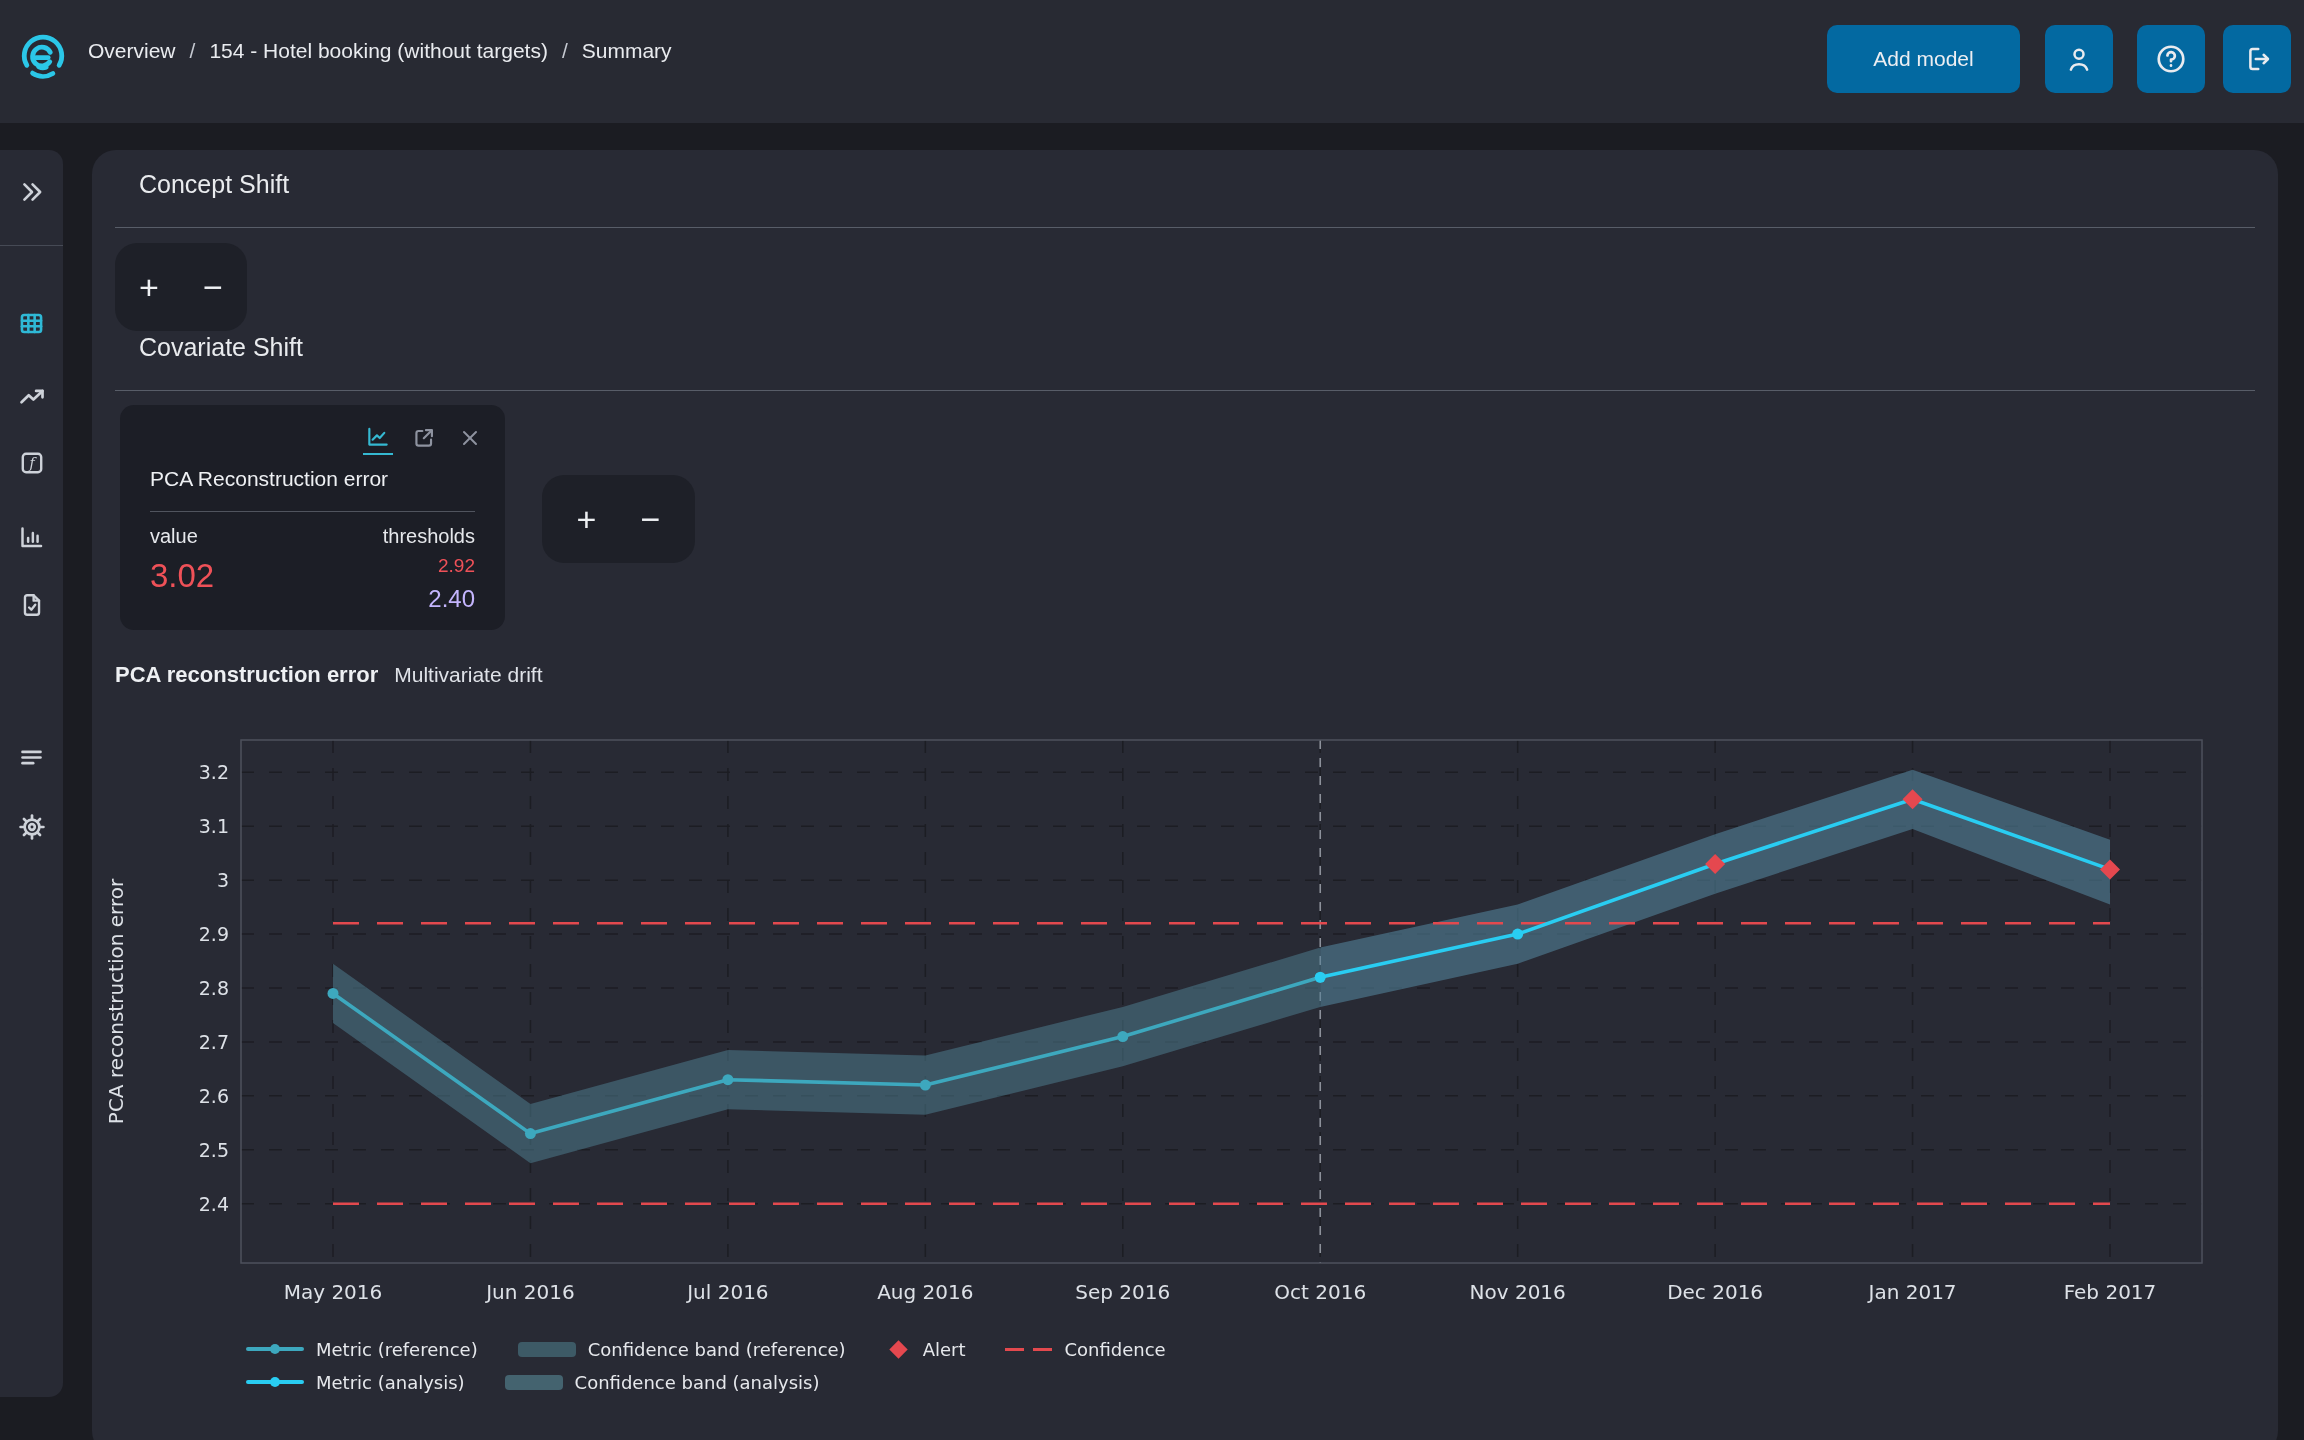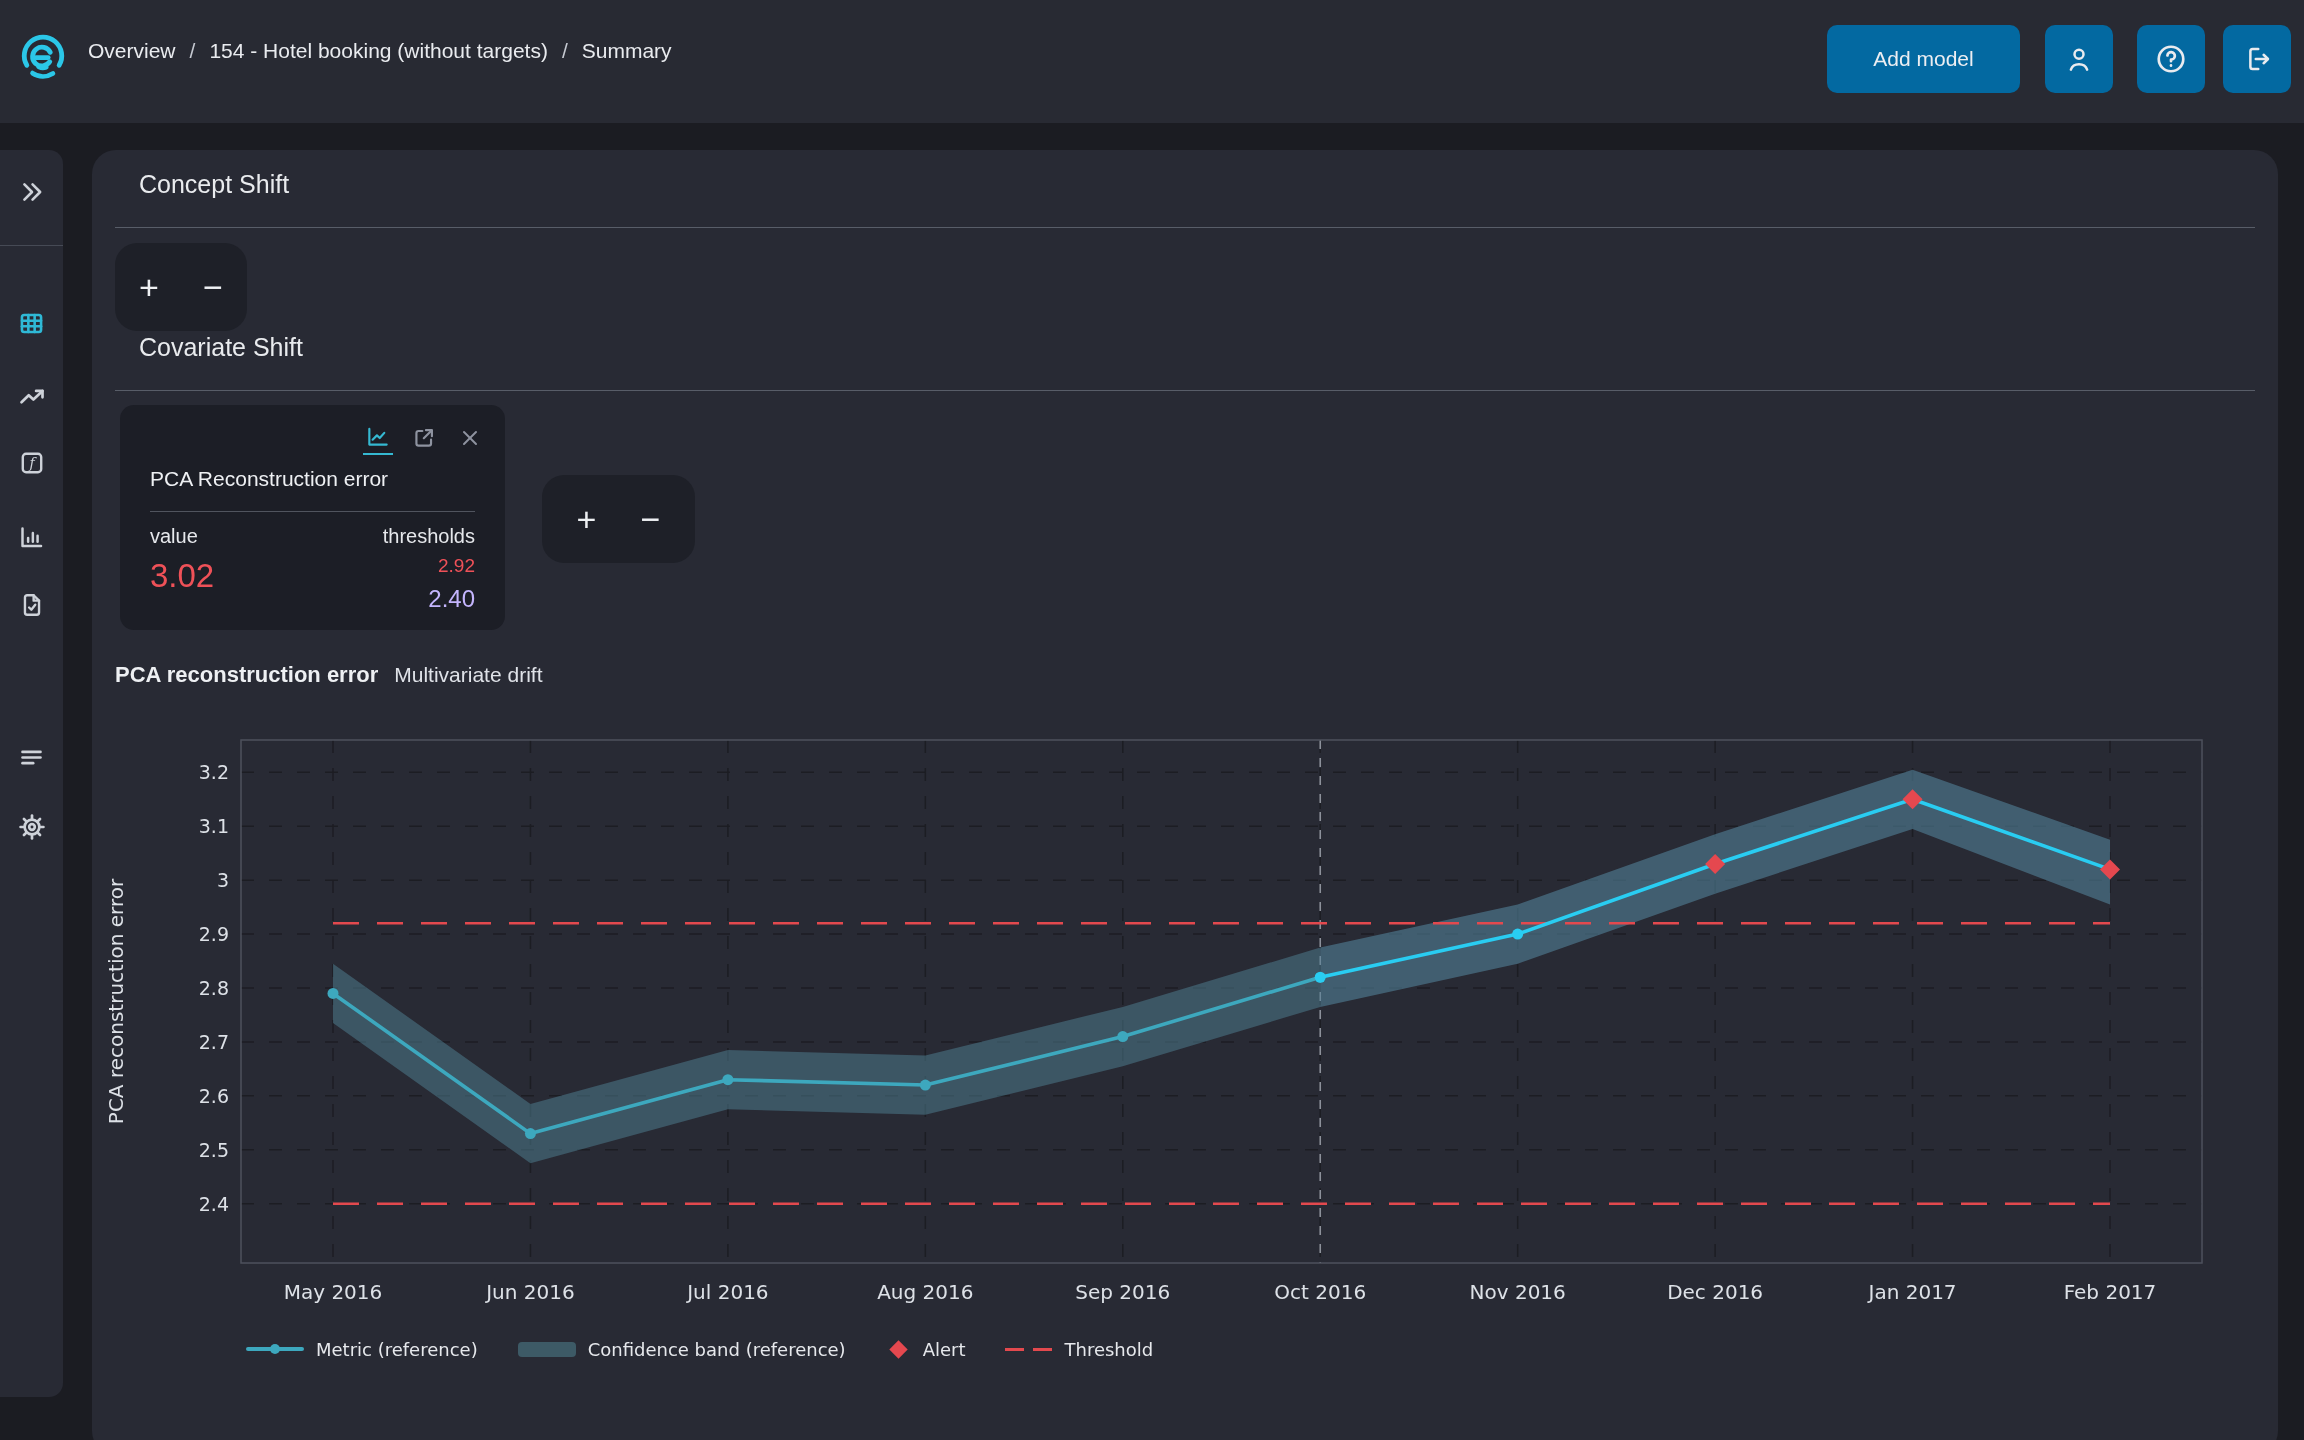--- a/index.html
+++ b/index.html
@@ -308,16 +308,28 @@
     </div>
     <div class="legend-item">
       <span class="lg-diamond"></span>
       <span>Alert</span>
     </div>
     <div class="legend-item">
       <span class="lg-dash">
           <i></i>
           <i></i>
         </span>
-      <span>Threshold</span>
+      <span>Confidence</span>
+    </div>
+  </div>
+  <div class="legend-row">
+    <div class="legend-item">
+      <span class="lg-line lg-ana">
+          <i></i>
+        </span>
+      <span>Metric (analysis)</span>
+    </div>
+    <div class="legend-item">
+      <span class="lg-band lg-band-ana"></span>
+      <span>Confidence band (analysis)</span>
     </div>
   </div>
 </div>
 
 </body></html>

